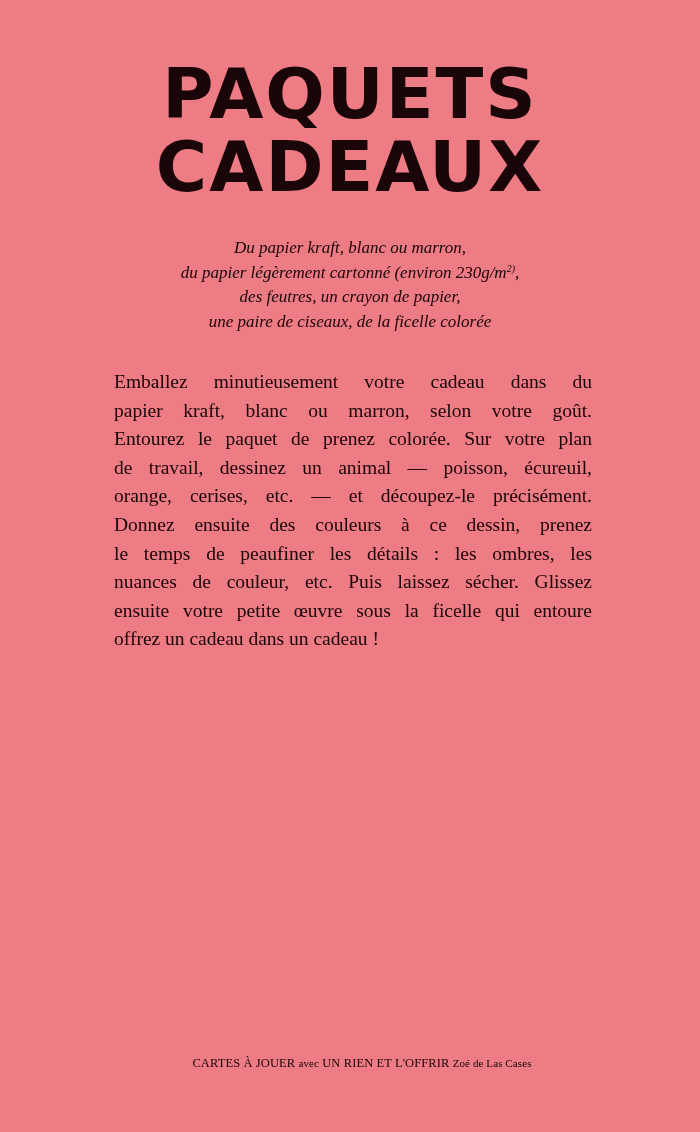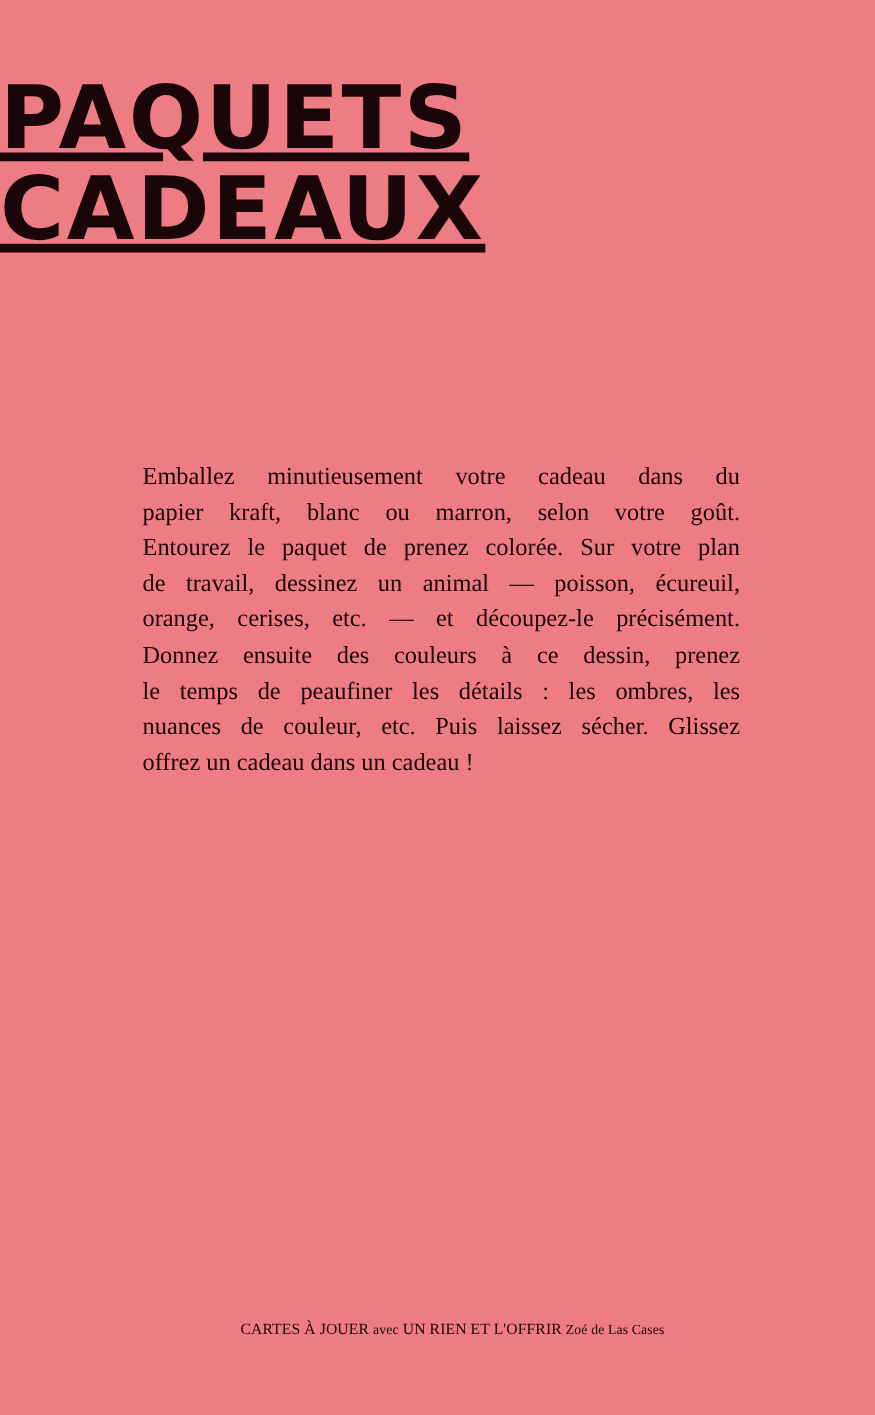--- a/index.html
+++ b/index.html
@@ -18,28 +18,28 @@
       position: absolute;
       left: 0; top: 0;
       width: 700px;
       height: 1132px;
     }
     .title {
       position: absolute;
       left: 0;
       top: 58px;
       width: 700px;
+      text-align: center;
       font-family: "DejaVu Sans", sans-serif;
       font-weight: bold;
       font-size: 70px;
       line-height: 73px;
       letter-spacing: 2px;
       margin: 0;
       color: #1A0508;
-      text-decoration: underline;
     }
     .title .line {
       display: block;
       transform: scaleX(1.0);
     }
     .materials {
       position: absolute;
       left: 0;
       top: 236px;
       width: 700px;
@@ -98,30 +98,37 @@
 </head>
 <body>
 
 <div class="page">
 
   <h1 class="title">
     <span class="line">PAQUETS</span>
     <span class="line">CADEAUX</span>
   </h1>
 
+  <p class="materials">
+    <span class="line">Du papier kraft, blanc ou marron,</span>
+    <span class="line"><span>du papier légèrement cartonné (environ 230g/m</span><sup>2)</sup><span>,</span></span>
+    <span class="line">des feutres, un crayon de papier,</span>
+    <span class="line">une paire de ciseaux, de la ficelle colorée</span>
+  </p>
 
   <div class="body-text">
     <span class="line">Emballez minutieusement votre cadeau dans du</span>
     <span class="line">papier kraft, blanc ou marron, selon votre goût.</span>
     <span class="line">Entourez le paquet de prenez colorée. Sur votre plan</span>
     <span class="line">de travail, dessinez un animal — poisson, écureuil,</span>
     <span class="line">orange, cerises, etc. — et découpez-le précisément.</span>
     <span class="line">Donnez ensuite des couleurs à ce dessin, prenez</span>
     <span class="line">le temps de peaufiner les détails : les ombres, les</span>
     <span class="line">nuances de couleur, etc. Puis laissez sécher. Glissez</span>
+    <span class="line">ensuite votre petite œuvre sous la ficelle qui entoure</span>
     <span class="line last">offrez un cadeau dans un cadeau !</span>
   </div>
 
   <p class="footer">
     <span>CARTES À JOUER</span>
     <span class="small">avec</span>
     <span>UN RIEN ET L'OFFRIR</span>
     <span class="small">Zoé de Las Cases</span>
   </p>
 

